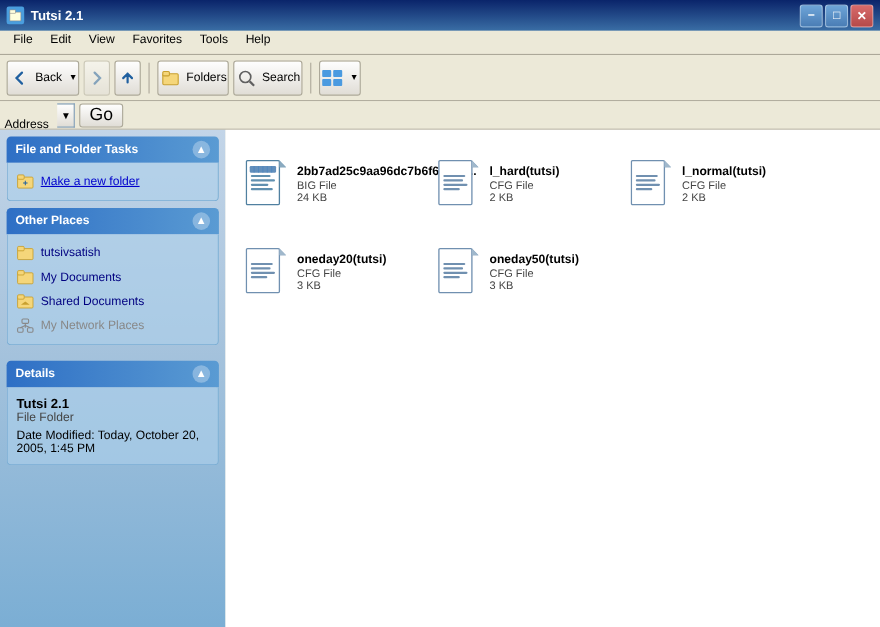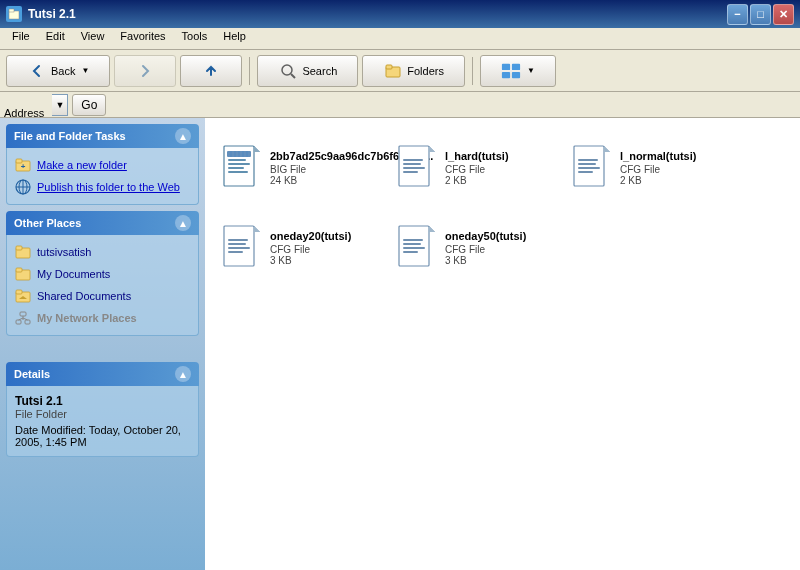--- a/index.html
+++ b/index.html
@@ -69,21 +69,21 @@
       display: flex;
       align-items: center;
       padding: 0 6px;
       gap: 4px;
       border-bottom: 1px solid #ACA899;
     }
     .tb-btn {
       display: flex;
       align-items: center;
       gap: 4px;
-      padding: 4px 20px;
+      padding: 4px 1px;
       background: linear-gradient(to bottom, #FEFEFE, #E0DDD6);
       border: 1px solid #ACA899;
       border-radius: 3px;
       cursor: pointer;
       font-size: 11px;
       height: 32px;
     }
     .tb-sep { width: 1px; height: 28px; background: #ACA899; margin: 0 3px; }
     .tb-icon { width: 20px; height: 20px; display: flex; align-items: center; justify-content: center; }
     .tb-arrow { font-size: 8px; margin-left: 2px; }
@@ -126,21 +126,21 @@
       display: flex; align-items: center; justify-content: center;
       cursor: pointer;
       font-size: 9px;
     }
     .addr-go {
       background: linear-gradient(to bottom, #FEFEFE, #E0DDD6);
       border: 1px solid #ACA899;
       border-radius: 3px;
       padding: 3px 8px;
       cursor: pointer;
-      font-size: 12px;
+      font-size: 16px;
       height: 22px;
       display: flex; align-items: center;
     }
 
     
     .main-layout {
       display: flex;
       height: calc(570px - 28px - 22px - 42px - 26px);
       background: #ECE9D8;
     }
@@ -210,21 +210,21 @@
       gap: 6px;
       padding: 3px 2px;
       cursor: pointer;
       color: #000080;
       font-size: 11px;
       text-decoration: none;
     }
 
     
     .details-section {
-      margin-top: 20px;
+      margin-top: 8px;
     }
     .details-body {
       background: rgba(173, 208, 235, 0.6);
       border: 1px solid #7BAED4;
       border-top: none;
       border-radius: 0 0 4px 4px;
       padding: 8px;
     }
     .details-title {
       font-size: 12px;
@@ -341,34 +341,34 @@
     <div class="tb-icon">
       <svg width="18" height="18" viewBox="0 0 18 18">
           <path d="M9 13 L9 5 M5 9 L9 5 L13 9" stroke="#2060A0" stroke-width="2" fill="none" stroke-linecap="round"></path>
         </svg>
     </div>
   </div>
   <div class="tb-sep"></div>
   <div class="tb-btn">
     <div class="tb-icon">
       <svg width="18" height="18" viewBox="0 0 18 18">
-          <circle cx="8" cy="8" r="5" stroke="#606060" stroke-width="1.5" fill="none"></circle>
-          <line x1="12" y1="12" x2="16" y2="16" stroke="#606060" stroke-width="2"></line>
-        </svg>
-    </div>
-    <span>Search</span>
+          <rect x="2" y="5" width="14" height="10" rx="1" fill="#F5D67A" stroke="#C8A030" stroke-width="1"></rect>
+          <rect x="2" y="3" width="6" height="4" rx="1" fill="#F5D67A" stroke="#C8A030" stroke-width="1"></rect>
+        </svg>
+    </div>
+    <span>Folders</span>
   </div>
   <div class="tb-btn">
     <div class="tb-icon">
       <svg width="18" height="18" viewBox="0 0 18 18">
-          <rect x="2" y="5" width="14" height="10" rx="1" fill="#F5D67A" stroke="#C8A030" stroke-width="1"></rect>
-          <rect x="2" y="3" width="6" height="4" rx="1" fill="#F5D67A" stroke="#C8A030" stroke-width="1"></rect>
-        </svg>
-    </div>
-    <span>Folders</span>
+          <circle cx="8" cy="8" r="5" stroke="#606060" stroke-width="1.5" fill="none"></circle>
+          <line x1="12" y1="12" x2="16" y2="16" stroke="#606060" stroke-width="2"></line>
+        </svg>
+    </div>
+    <span>Search</span>
   </div>
   <div class="tb-sep"></div>
   <div class="tb-btn">
     <div class="tb-icon">
       <svg width="22" height="18" viewBox="0 0 22 18">
           <rect x="1" y="1" width="9" height="7" fill="#4A9AE0" rx="1"></rect>
           <rect x="12" y="1" width="9" height="7" fill="#4A9AE0" rx="1"></rect>
           <rect x="1" y="10" width="9" height="7" fill="#4A9AE0" rx="1"></rect>
           <rect x="12" y="10" width="9" height="7" fill="#4A9AE0" rx="1"></rect>
         </svg>
@@ -395,31 +395,20 @@
       <div class="panel-body">
         <div class="panel-link">
           <div class="panel-link-icon">
             <svg width="16" height="14" viewBox="0 0 16 14">
                 <rect x="1" y="3" width="14" height="10" rx="1" fill="#F5D67A" stroke="#C8A030" stroke-width="0.8"></rect>
                 <rect x="1" y="1" width="6" height="4" rx="1" fill="#F5D67A" stroke="#C8A030" stroke-width="0.8"></rect>
                 <text x="8" y="11" text-anchor="middle" font-size="8" fill="#2060A0" font-weight="bold">+</text>
               </svg>
           </div>
           <span>Make a new folder</span>
-        </div>
-        <div class="panel-link">
-          <div class="panel-link-icon">
-            <svg width="16" height="16" viewBox="0 0 16 16">
-                <circle cx="8" cy="8" r="7" fill="none" stroke="#2060A0" stroke-width="1.2"></circle>
-                <ellipse cx="8" cy="8" rx="4" ry="7" fill="none" stroke="#2060A0" stroke-width="1"></ellipse>
-                <line x1="1" y1="8" x2="15" y2="8" stroke="#2060A0" stroke-width="1"></line>
-                <line x1="8" y1="1" x2="8" y2="15" stroke="#2060A0" stroke-width="1"></line>
-              </svg>
-          </div>
-          <span>Publish this folder to the Web</span>
         </div>
       </div>
     </div>
 
     <div class="panel-section">
       <div class="panel-header">
         <span>Other Places</span>
         <div class="panel-header-icon">▲</div>
       </div>
       <div class="panel-body">
@@ -444,21 +433,21 @@
         <div class="other-link">
           <div class="panel-link-icon">
             <svg width="16" height="14" viewBox="0 0 16 14">
                 <rect x="1" y="3" width="14" height="10" rx="1" fill="#F5D67A" stroke="#C8A030" stroke-width="0.8"></rect>
                 <rect x="1" y="1" width="6" height="4" rx="1" fill="#F5D67A" stroke="#C8A030" stroke-width="0.8"></rect>
                 <path d="M4 10 L8 7 L12 10" fill="#C8A030"></path>
               </svg>
           </div>
           <span>Shared Documents</span>
         </div>
-        <div class="other-link" style="color:#888;font-weight:bold;">
+        <div class="other-link" style="color:#888;">
           <div class="panel-link-icon">
             <svg width="16" height="14" viewBox="0 0 16 14">
                 <rect x="5" y="1" width="6" height="4" rx="1" fill="none" stroke="#888" stroke-width="1"></rect>
                 <rect x="1" y="9" width="5" height="4" rx="1" fill="none" stroke="#888" stroke-width="1"></rect>
                 <rect x="10" y="9" width="5" height="4" rx="1" fill="none" stroke="#888" stroke-width="1"></rect>
                 <line x1="8" y1="5" x2="8" y2="9" stroke="#888" stroke-width="1"></line>
                 <line x1="8" y1="7" x2="3.5" y2="9" stroke="#888" stroke-width="1"></line>
                 <line x1="8" y1="7" x2="12.5" y2="9" stroke="#888" stroke-width="1"></line>
               </svg>
           </div>

